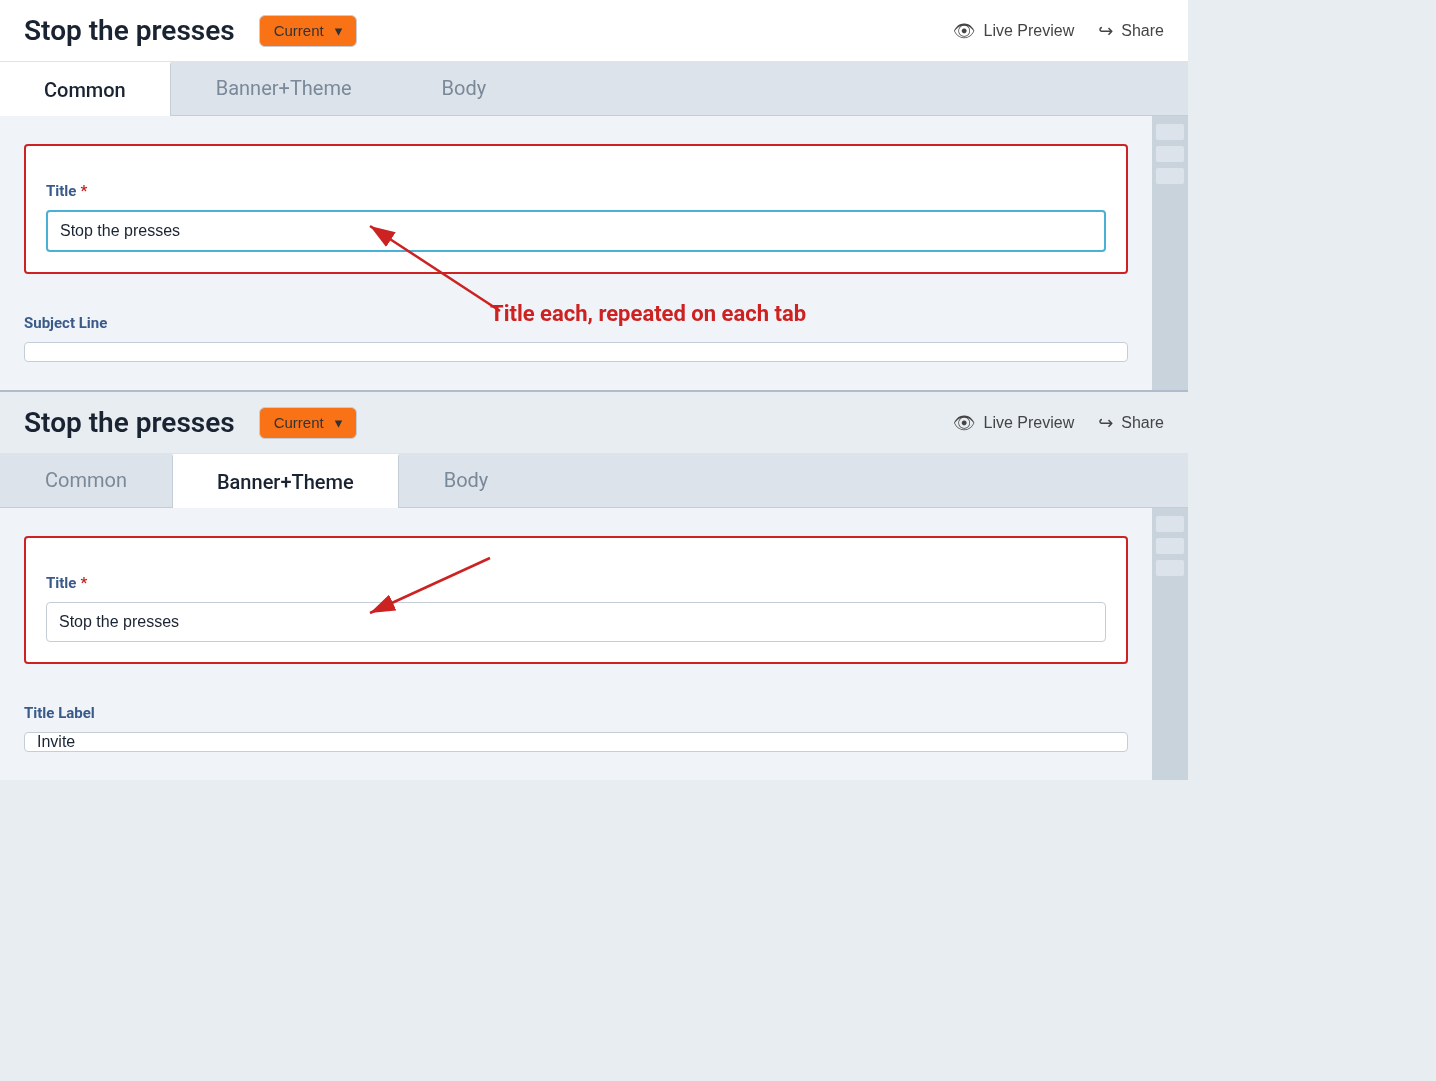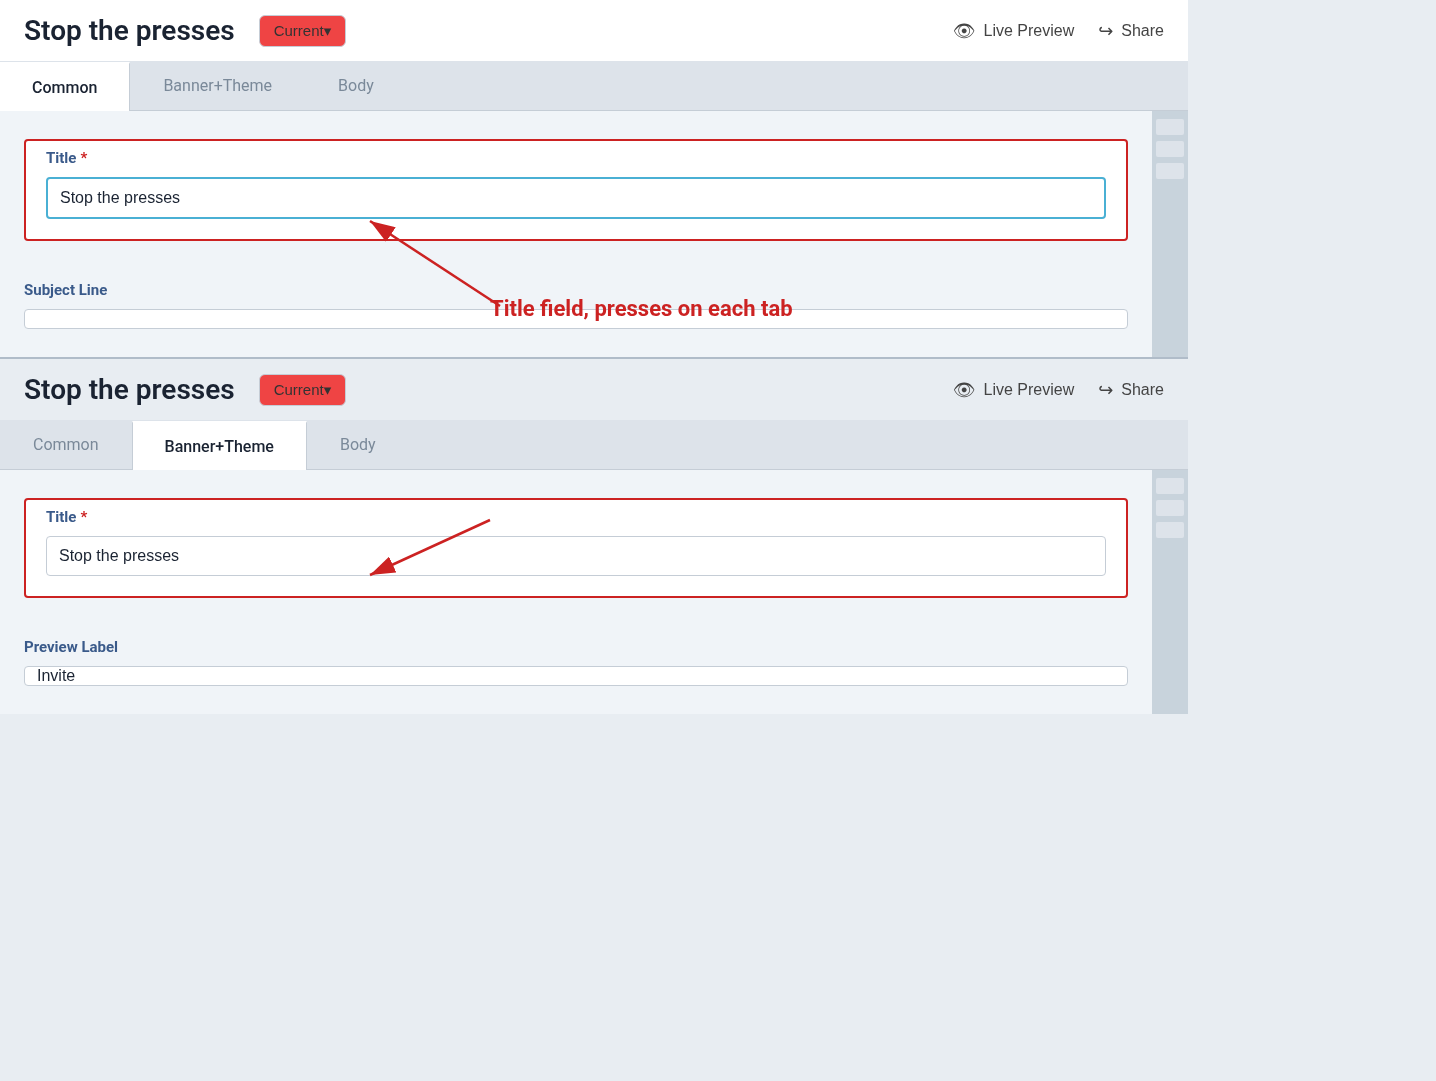--- a/index.html
+++ b/index.html
@@ -23,27 +23,27 @@
     .panel-title {
       font-size: 28px;
       font-weight: 600;
       color: #1a2332;
       margin-right: 8px;
     }
 
     .version-dropdown {
       display: flex;
       align-items: flex-start;
-      gap: 0;
+      gap: 11px;
       border: 1px solid #c5cdd6;
       border-radius: 6px;
       padding: 6px 14px;
       font-size: 15px;
       color: #333;
-      background: #ef4444;
+      background: #f97316;
       cursor: pointer;
     }
 
     .header-actions {
       margin-left: auto;
       display: flex;
       align-items: center;
       gap: 24px;
     }
 
@@ -71,22 +71,22 @@
 
     
     .tabs-bar {
       display: flex;
       background: #dde3ea;
       padding: 0 0 0 0;
       border-bottom: 1px solid #c5cdd6;
     }
 
     .tab {
-      padding: 14px 32px;
-      font-size: 16px;
+      padding: 14px 44px;
+      font-size: 20px;
       color: #7a8999;
       cursor: pointer;
       border-right: 1px solid transparent;
       border-left: 1px solid transparent;
       position: relative;
     }
 
     .tab.active {
       background: #ffffff;
       color: #1a2332;
@@ -99,21 +99,21 @@
 
     .tab.active:first-child {
       border-left: none;
     }
 
     
     .form-section {
       background: #ffffff;
       border: 2px solid #cc2222;
       border-radius: 4px;
-      padding: 8px 20px 20px 20px;
+      padding: 36px 20px 20px 20px;
       margin-bottom: 24px;
     }
 
     .field-label {
       font-size: 15px;
       font-weight: 700;
       color: #3a5a8a;
       margin-bottom: 10px;
       display: flex;
       align-items: center;
@@ -271,21 +271,21 @@
           <defs>
             <marker id="arrowhead1" markerWidth="10" markerHeight="7" refX="10" refY="3.5" orient="auto">
               <polygon points="0 0, 10 3.5, 0 7" fill="#cc2222"></polygon>
             </marker>
           </defs>
 
           <line x1="500" y1="195" x2="370" y2="110" stroke="#cc2222" stroke-width="2.5" marker-end="url(#arrowhead1)"></line>
         </svg>
 
         <div style="position:absolute; left: 490px; top: 185px; color:#cc2222; font-size:22px; font-weight:700; white-space:nowrap;">
-          <span>Title field, presses on each tab</span>
+          <span>Title each, repeated on each tab</span>
         </div>
 
       </div>
       <div class="right-side">
         <div class="right-side-bar"></div>
         <div class="right-side-bar"></div>
         <div class="right-side-bar"></div>
       </div>
     </div>
   </div>
@@ -329,21 +329,21 @@
 
         <div class="form-section">
           <div class="field-label">
             <span>Title</span>
             <span class="required-star">*</span>
           </div>
           <input class="field-input no-outline" type="text" value="Stop the presses" style="">
         </div>
 
         <div>
-          <div class="subject-label">Preview Label</div>
+          <div class="subject-label">Title Label</div>
           <input class="subject-input" type="text" value="Invite" style="">
         </div>
 
         <svg style="position:absolute; top:0; left:0; width:100%; height:100%; pointer-events:none; overflow:visible;">
           <defs>
             <marker id="arrowhead2" markerWidth="10" markerHeight="7" refX="10" refY="3.5" orient="auto">
               <polygon points="0 0, 10 3.5, 0 7" fill="#cc2222"></polygon>
             </marker>
           </defs>
           <line x1="490" y1="50" x2="370" y2="105" stroke="#cc2222" stroke-width="2.5" marker-end="url(#arrowhead2)"></line>

